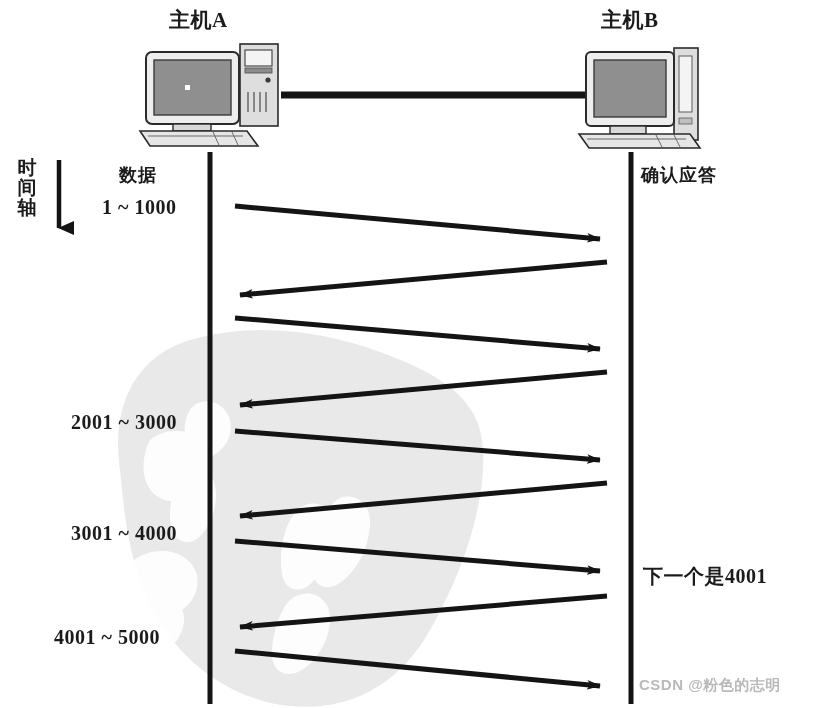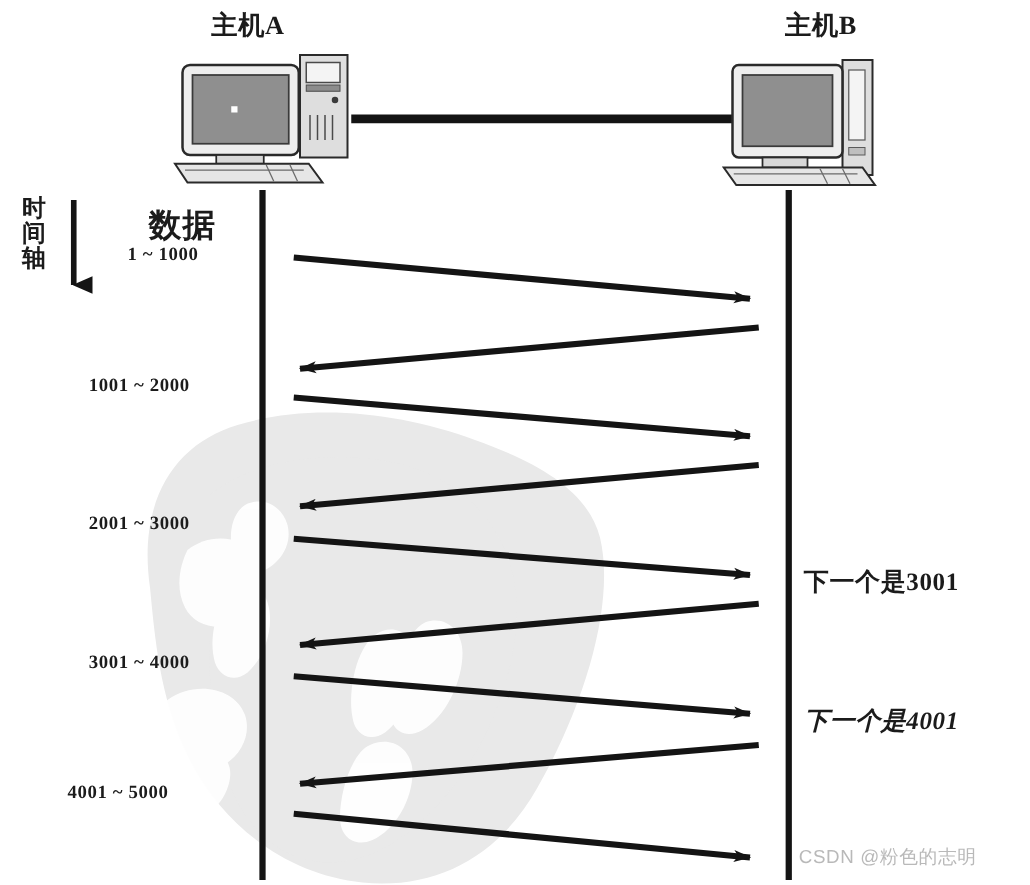--- a/index.html
+++ b/index.html
@@ -29,26 +29,26 @@
     color: #1b1b1b;
     white-space: nowrap;
     font-family: "Liberation Serif", "DejaVu Serif", serif;
   }
   .host-title {
     font-size: 21px;
     font-weight: bold;
     letter-spacing: 0.5px;
   }
   .col-head {
-    font-size: 26px;
+    font-size: 18px;
     font-weight: bold;
     letter-spacing: 1px;
   }
   .seq-label {
-    font-size: 15px;
+    font-size: 20px;
     font-weight: bold;
     letter-spacing: 0.5px;
   }
   .ack-label {
     font-size: 20px;
     font-weight: bold;
     letter-spacing: 0.5px;
   }
   .time-axis-text {
     position: absolute;
@@ -59,20 +59,21 @@
     width: 22px;
     text-align: center;
   }
   .watermark-credit {
     position: absolute;
     font-size: 15px;
     color: #b9b9b9;
     font-family: "Liberation Sans", "DejaVu Sans", sans-serif;
     white-space: nowrap;
     letter-spacing: 0.5px;
+    font-weight: bold;
   }
   .wm-blob {
     position: absolute;
     pointer-events: none;
   }
 </style>
 </head>
 <body>
 
 <div id="scene">
@@ -162,34 +163,33 @@
       <line x1="607" y1="372" x2="240" y2="405" marker-end="url(#arrowL)"></line>
       <line x1="235" y1="431" x2="600" y2="460" marker-end="url(#arrowR)"></line>
       <line x1="607" y1="483" x2="240" y2="516" marker-end="url(#arrowL)"></line>
       <line x1="235" y1="541" x2="600" y2="571" marker-end="url(#arrowR)"></line>
       <line x1="607" y1="596" x2="240" y2="627" marker-end="url(#arrowL)"></line>
       <line x1="235" y1="651" x2="600" y2="686" marker-end="url(#arrowR)"></line>
     </g>
   </svg>
 
   <div class="label host-title" style="left:169px; top:6px;">主机A</div>
-  <div class="label host-title" style="left:628px; top:6px;">主机B</div>
+  <div class="label host-title" style="left:601px; top:6px;">主机B</div>
 
   <div class="label col-head" style="left:119px; top:163px;">数据</div>
+  <div class="label col-head" style="left:641px; top:163px;">确认应答</div>
 
   <div class="time-axis-text" style="left:16px; top:158px;">
     <div>时</div>
     <div>间</div>
     <div>轴</div>
   </div>
 
   <div class="label seq-label" style="left:102px; top:196px;">1 ~ 1000</div>
-  <div class="label seq-label" style="left:71px; top:301px;">1001 ~ 2000</div>
   <div class="label seq-label" style="left:71px; top:411px;text-align:right;">2001 ~ 3000</div>
   <div class="label seq-label" style="left:71px; top:522px;">3001 ~ 4000</div>
   <div class="label seq-label" style="left:54px; top:626px;">4001 ~ 5000</div>
 
-  <div class="label ack-label" style="left:643px; top:452px;">下一个是3001</div>
-  <div class="label ack-label" style="left:643px; top:563px;font-style:italic;">下一个是4001</div>
+  <div class="label ack-label" style="left:643px; top:563px;">下一个是4001</div>
 
   <div class="watermark-credit" style="left:639px; top:676px;">CSDN @粉色的志明</div>
 
 </div>
 
 </body></html>

